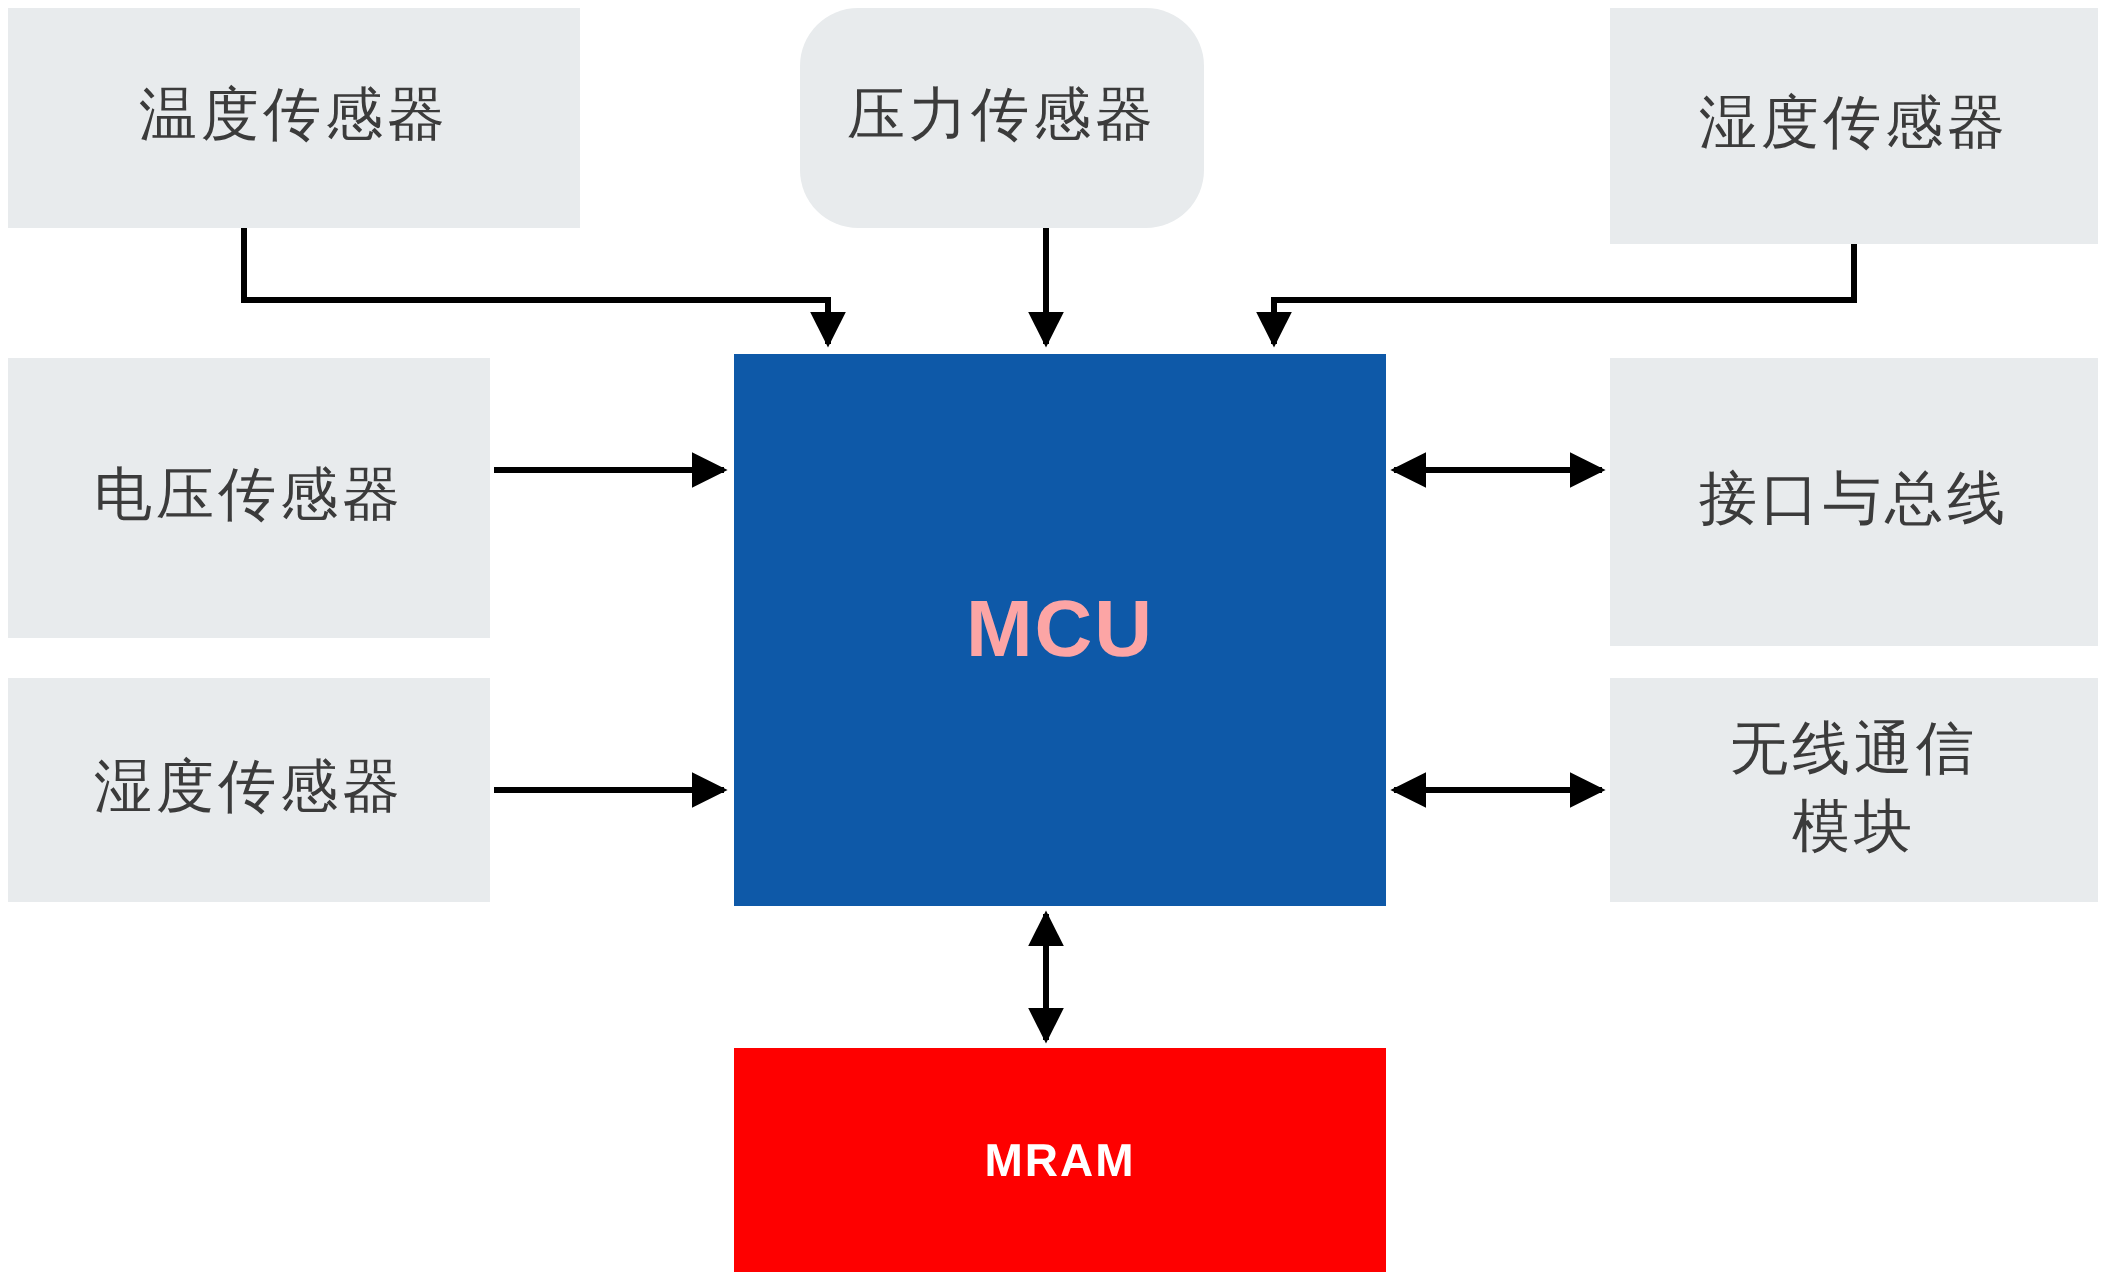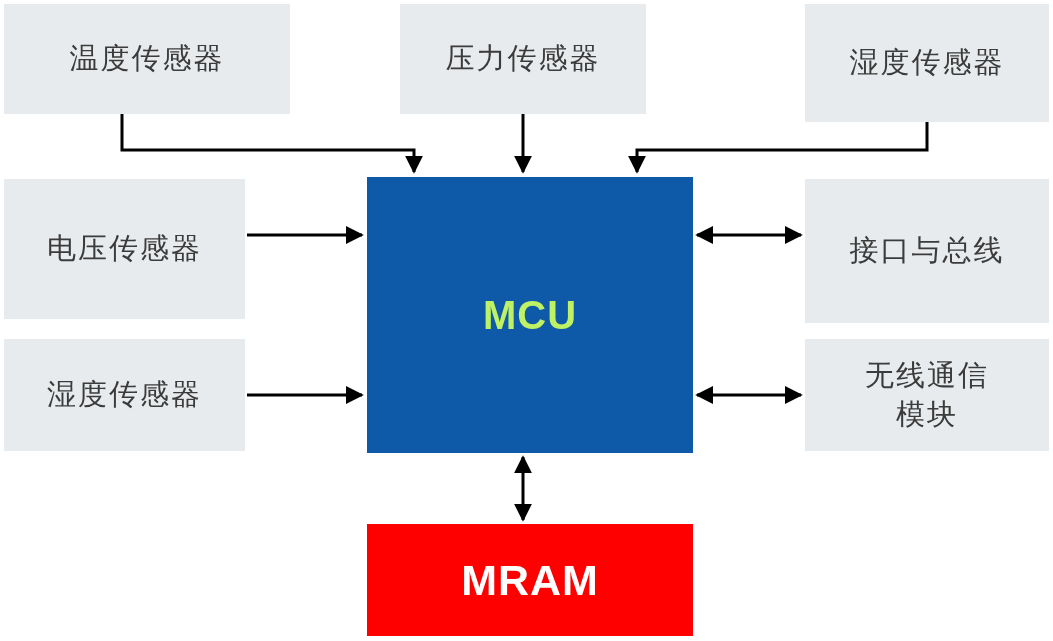--- a/index.html
+++ b/index.html
@@ -37,35 +37,35 @@
   }
   .node.gray{
     background:var(--node-gray);
     color:var(--text-dark);
     font-size:29px;
     letter-spacing:2px;
     line-height:1.35;
   }
   .node.mcu{
     background:var(--mcu-blue);
-    color:#bef264;
+    color:#fca5a5;
     font-size:40px;
     font-weight:bold;
     letter-spacing:1px;
   }
   .node.mram{
     background:var(--mram-red);
     color:#ffffff;
-    font-size:43px;
+    font-size:23px;
     font-weight:bold;
     letter-spacing:1px;
   }
   
   .n-temp     {left:4px;  top:4px;   width:286px; height:110px;}
-  .n-press    {left:400px; top:4px;  width:246px; height:110px;}
+  .n-press    {left:400px; top:4px;  width:202px; height:110px;border-radius:29px;}
   .n-humid    {left:805px; top:4px;  width:244px; height:118px;}
   .n-volt     {left:4px;  top:179px; width:241px; height:140px;}
   .n-curr     {left:4px;  top:339px; width:241px; height:112px;}
   .n-mcu      {left:367px; top:177px; width:326px; height:276px;}
   .n-iface    {left:805px; top:179px; width:244px; height:144px;}
   .n-wireless {left:805px; top:339px; width:244px; height:112px;}
   .n-mram     {left:367px; top:524px; width:326px; height:112px;}
 </style>
 </head>
 <body>

